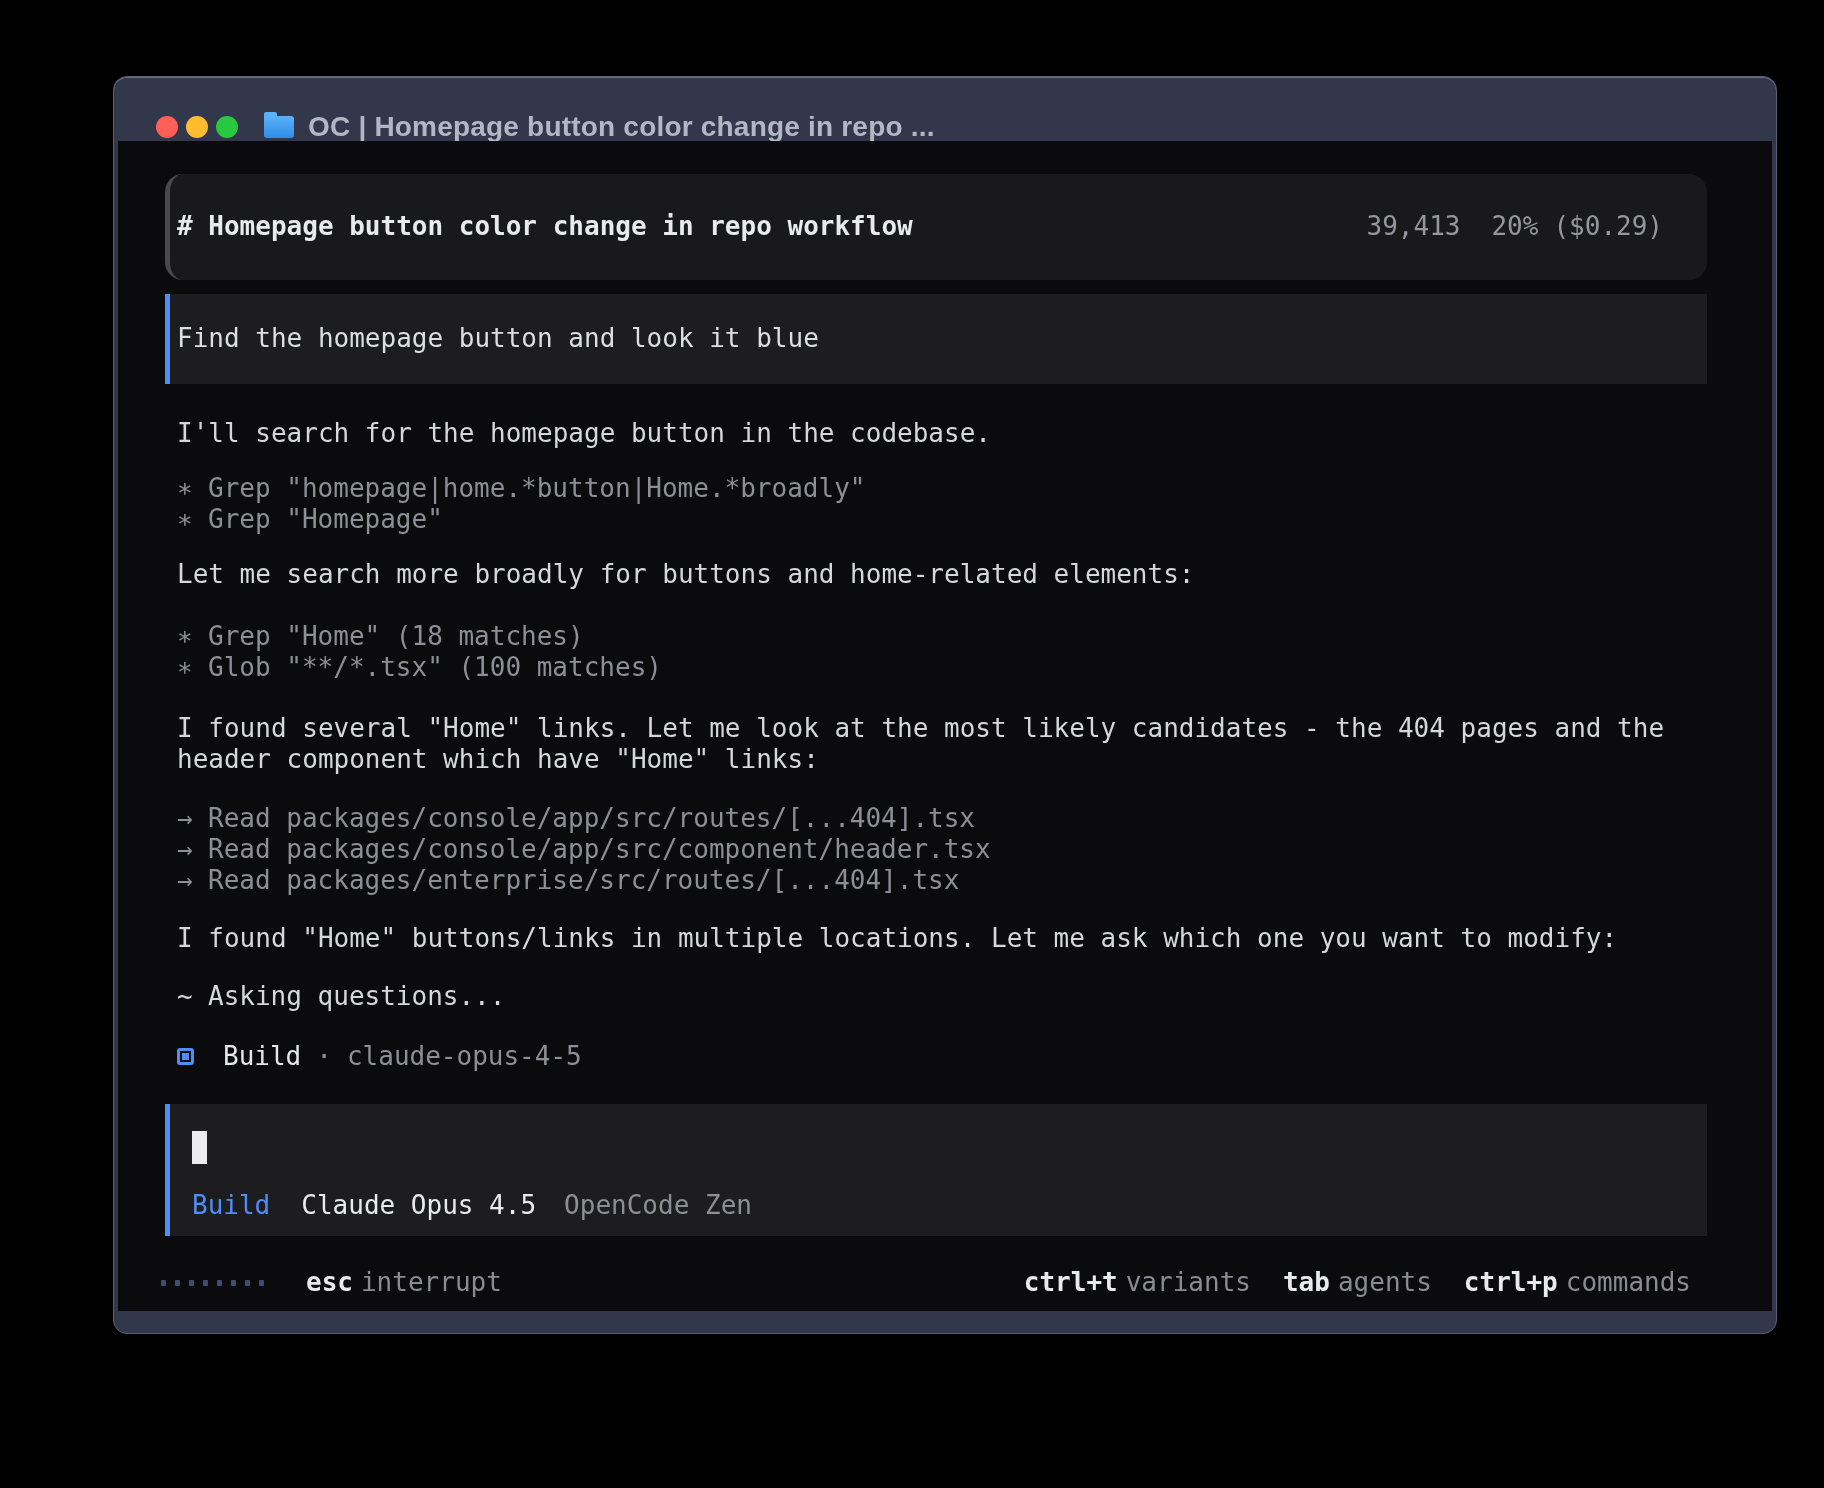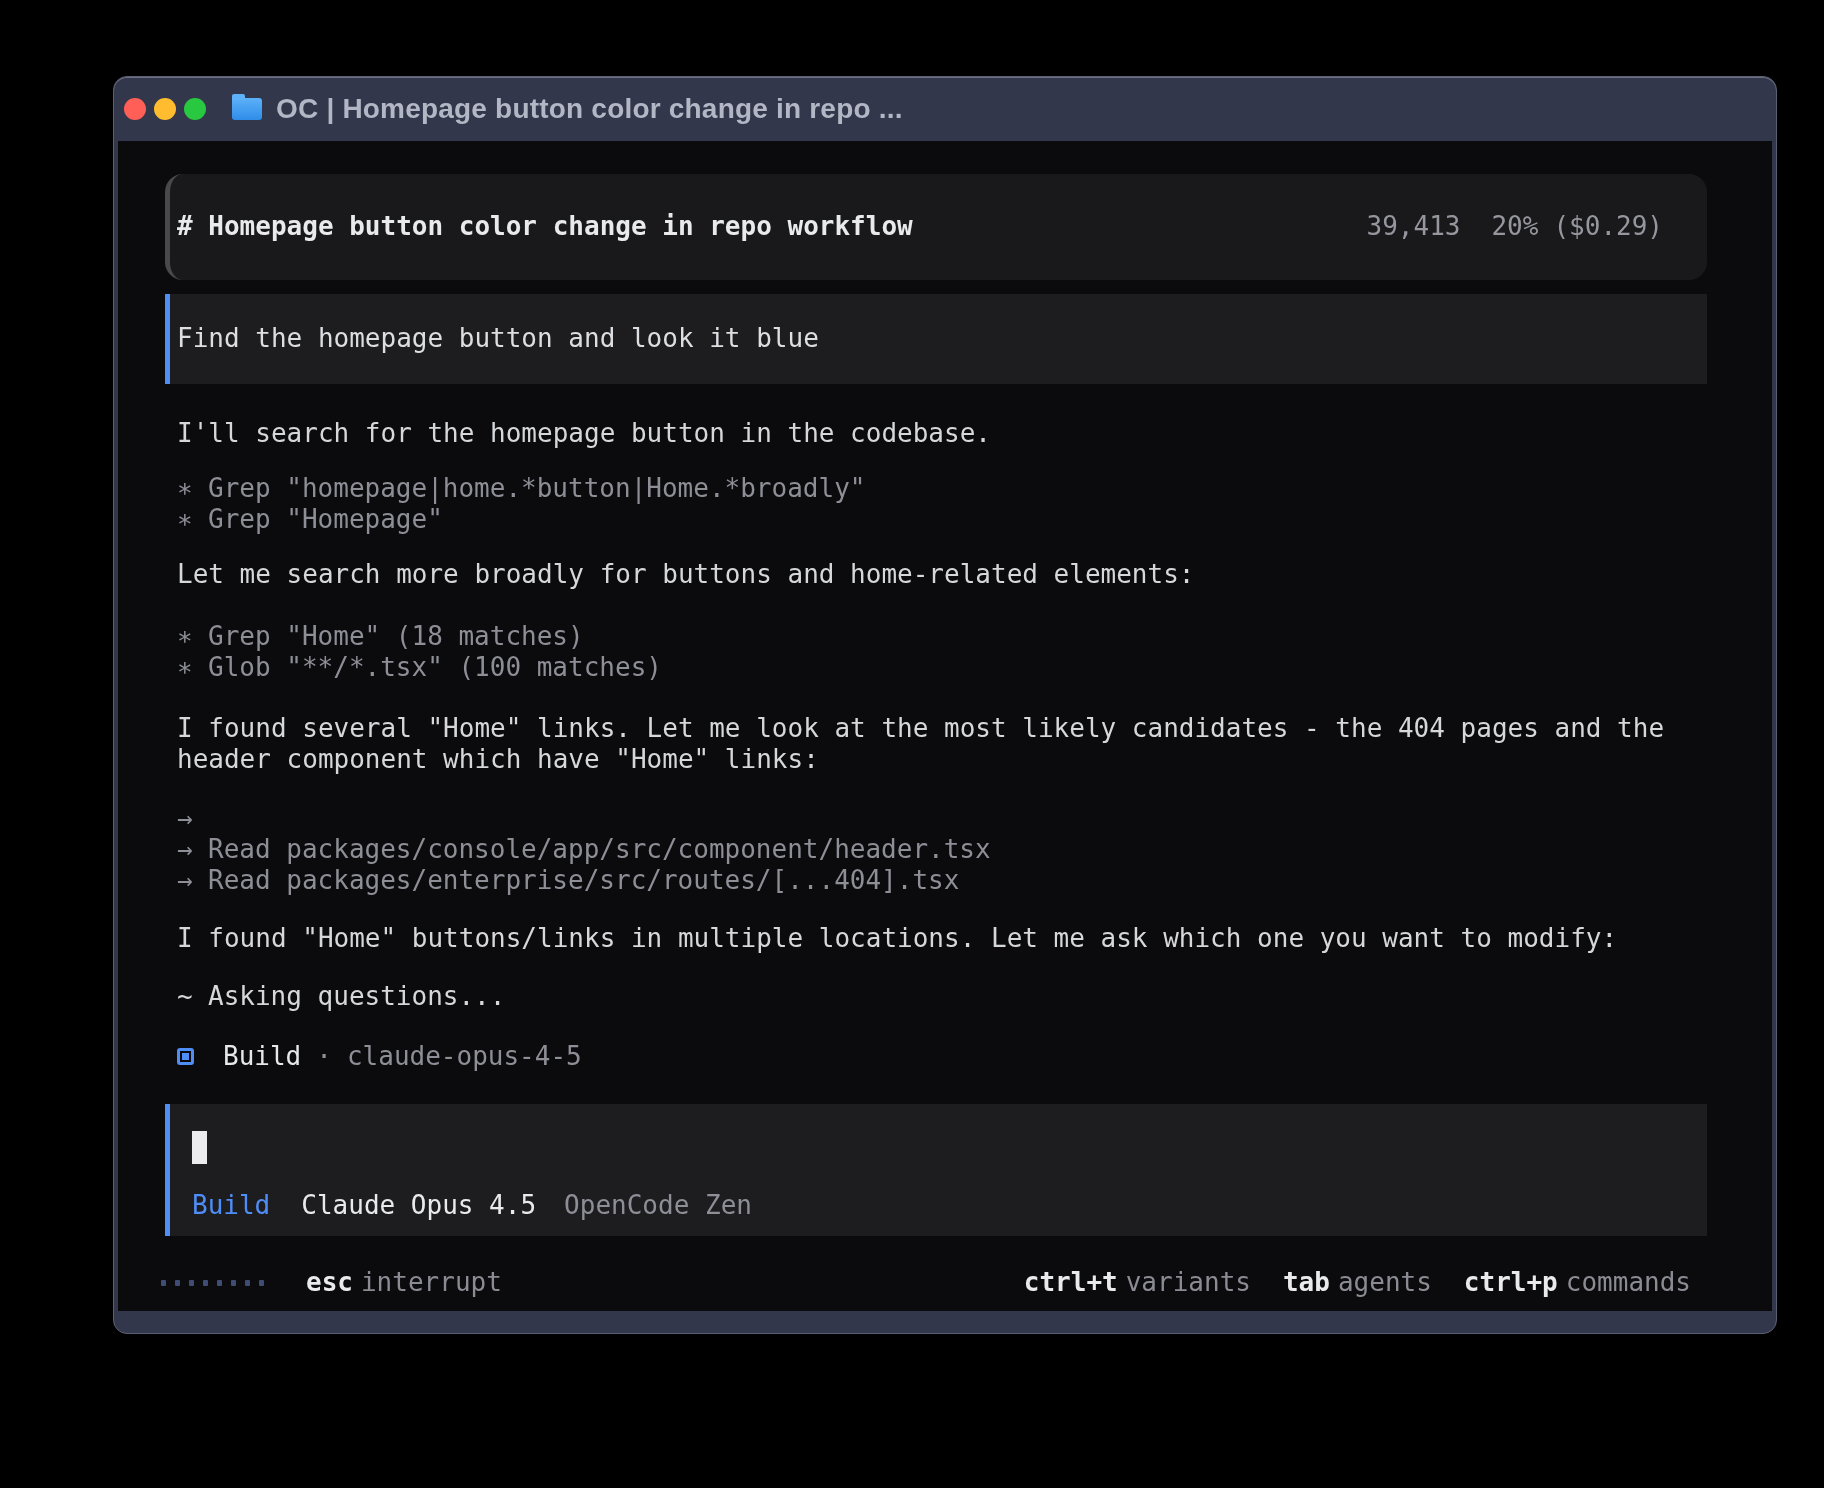--- a/index.html
+++ b/index.html
@@ -3,22 +3,22 @@
 <meta charset="utf-8">
 <style>
   * { margin:0; padding:0; box-sizing:border-box; }
   html,body { width:1824px; height:1488px; background:#000; overflow:hidden;
               font-family:"DejaVu Sans Mono", monospace; }
 
   
   .window { position:absolute; left:113px; top:76px; width:1664px; height:1258px;
             background:#33374b; border:1px solid #5a5f73; border-radius:14px;
             box-shadow: inset 0 1px 0 rgba(190,195,215,.4); }
-  .titlebar { position:absolute; left:0; top:0; right:0; height:64px;
-              display:flex; align-items:center; padding-left:10px; }
+  .titlebar { position:absolute; left:0; top:18px; right:0; height:64px;
+              display:flex; align-items:center; padding-left:42px; }
   .lights { display:flex; gap:8px; }
   .light { width:22px; height:22px; border-radius:50%; }
   .light.red    { background:#ff5f57; }
   .light.yellow { background:#febc2e; }
   .light.green  { background:#28c840; }
   .folder { width:30px; height:22px; margin:0 14px 0 26px; position:relative;
             background:linear-gradient(#5cb1f8,#2f8de9); border-radius:3px; }
   .folder:before { content:''; position:absolute; top:-4px; left:0; width:13px; height:6px;
                    background:#5cb1f8; border-radius:2px 2px 0 0; }
   .win-title { font-family:"Liberation Sans", sans-serif; font-weight:bold;
@@ -136,20 +136,21 @@
         <span class="bullet">∗</span>
         <span class="line">Glob "**/*.tsx" (100 matches)</span>
       </div>
     </div>
 
     <div class="msg mt-found1 wrapbox">I found several "Home" links. Let me look at the most likely candidates - the 404 pages and the header component which have "Home" links:</div>
 
     <div class="msg mt-reads">
       <div class="bullet-row dim">
         <span class="bullet">→</span>
+        <span class="line">Read packages/console/app/src/routes/[...404].tsx</span>
       </div>
       <div class="bullet-row dim">
         <span class="bullet">→</span>
         <span class="line">Read packages/console/app/src/component/header.tsx</span>
       </div>
       <div class="bullet-row dim">
         <span class="bullet">→</span>
         <span class="line">Read packages/enterprise/src/routes/[...404].tsx</span>
       </div>
     </div>

